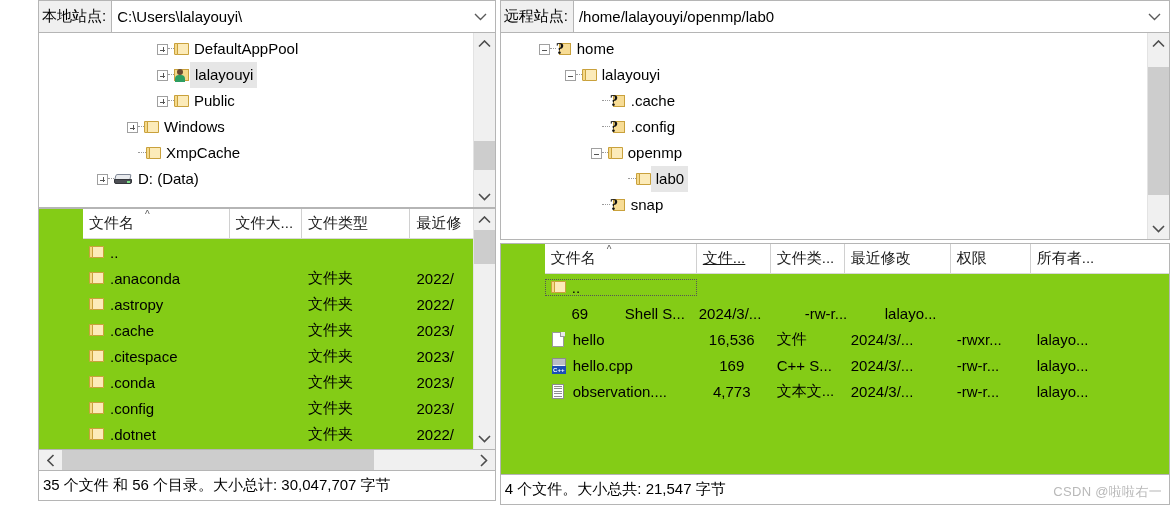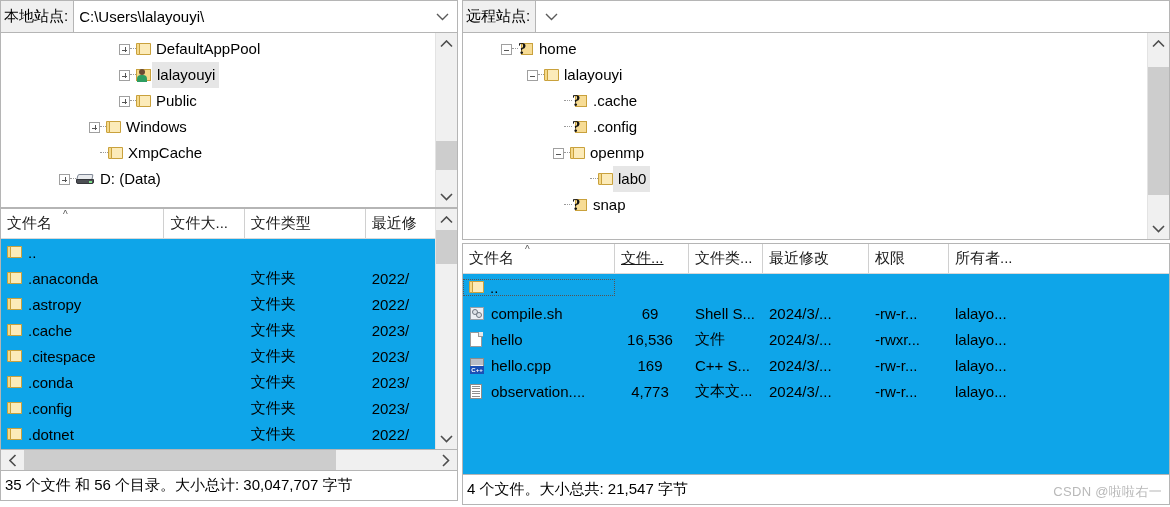--- a/index.html
+++ b/index.html
@@ -7,21 +7,21 @@
     width:1170px;height:507px;overflow:hidden;
     background:#ffffff;
     font-family:"Liberation Sans","DejaVu Sans",sans-serif;
     font-size:14.5px;color:#000;
     -webkit-font-smoothing:antialiased;
   }
   .app{position:relative;width:1170px;height:507px;display:flex;}
 
   
   .pane{position:relative;height:507px;box-sizing:border-box;}
-  .pane-local{width:458px;}
+  .pane-local{width:458px;margin-left:38px;}
   .divider{width:4px;background:#ffffff;}
   .pane-remote{width:708px;}
 
   
   .pathbar{
     display:flex;align-items:stretch;height:33px;box-sizing:border-box;
     background:#ffffff;
   }
   .path-label{
     display:flex;align-items:center;justify-content:center;
@@ -140,22 +140,22 @@
   .hscroll{
     height:21px;background:#f0f0f0;display:flex;align-items:stretch;
     box-sizing:border-box;border:1px solid #b5b5b5;border-top:none;
   }
   .hbtn{width:23px;flex:none;display:flex;align-items:center;justify-content:center;color:#4d4d4d;}
   .htrack{flex:1;position:relative;}
   .hthumb{position:absolute;top:0;bottom:0;background:#cdcdcd;}
 
   
   .list-wrap{
-    box-sizing:border-box;border:1px solid #b5b5b5;background:#0ea5e9;
-    display:flex;flex-direction:column;overflow:hidden;position:relative;
+    box-sizing:border-box;border:1px solid #b5b5b5;background:#84cc16;
+    display:flex;flex-direction:column;overflow:hidden;position:relative;padding-left:44px;
   }
   .list-body-row{display:flex;flex:1;overflow:hidden;}
   .list-inner{flex:1;overflow:hidden;position:relative;}
   .hdr{
     display:flex;height:30px;box-sizing:border-box;
     border-bottom:1px solid #d8d8d8;background:#fff;flex:none;
   }
   .hcell{
     position:relative;box-sizing:border-box;
     display:flex;align-items:center;
@@ -484,20 +484,21 @@
     <div class="statusbar">35 个文件 和 56 个目录。大小总计: 30,047,707 字节</div>
   </div>
 
   <div class="divider"></div>
 
   <div class="pane pane-remote">
 
     <div class="pathbar">
       <div class="path-label">远程站点:</div>
       <div class="path-combo">
+        <div class="path-value">/home/lalayouyi/openmp/lab0</div>
         <div class="combo-arrow">
           <svg width="13" height="8" viewBox="0 0 13 8">
               <polyline points="1,1 6.5,6.5 12,1" fill="none" stroke="#5a5a5a" stroke-width="1.4"></polyline>
             </svg>
         </div>
       </div>
     </div>
 
     <div class="tree-wrap" style="height:207px;">
       <div class="tree-scroll">
@@ -624,28 +625,20 @@
                   </span>
                   <span>..</span>
                 </div>
                 <div class="cell num" style="width:74px"></div>
                 <div class="cell" style="width:74px"></div>
                 <div class="cell" style="width:106px"></div>
                 <div class="cell" style="width:80px"></div>
                 <div class="cell" style="width:90px"></div>
               </div>
               <div class="frow">
-                <div class="cell cell-name" style="width:152px">
-                  <span class="fi fi-sh">
-                    <span class="box"></span>
-                    <span class="g1"></span>
-                    <span class="g2"></span>
-                  </span>
-                  <span>compile.sh</span>
-                </div>
                 <div class="cell num" style="width:74px">69</div>
                 <div class="cell" style="width:74px">Shell S...</div>
                 <div class="cell" style="width:106px">2024/3/...</div>
                 <div class="cell" style="width:80px">-rw-r...</div>
                 <div class="cell" style="width:90px">lalayo...</div>
               </div>
               <div class="frow">
                 <div class="cell cell-name" style="width:152px">
                   <span class="fi fi-doc">
                     <span class="sheet"></span>

